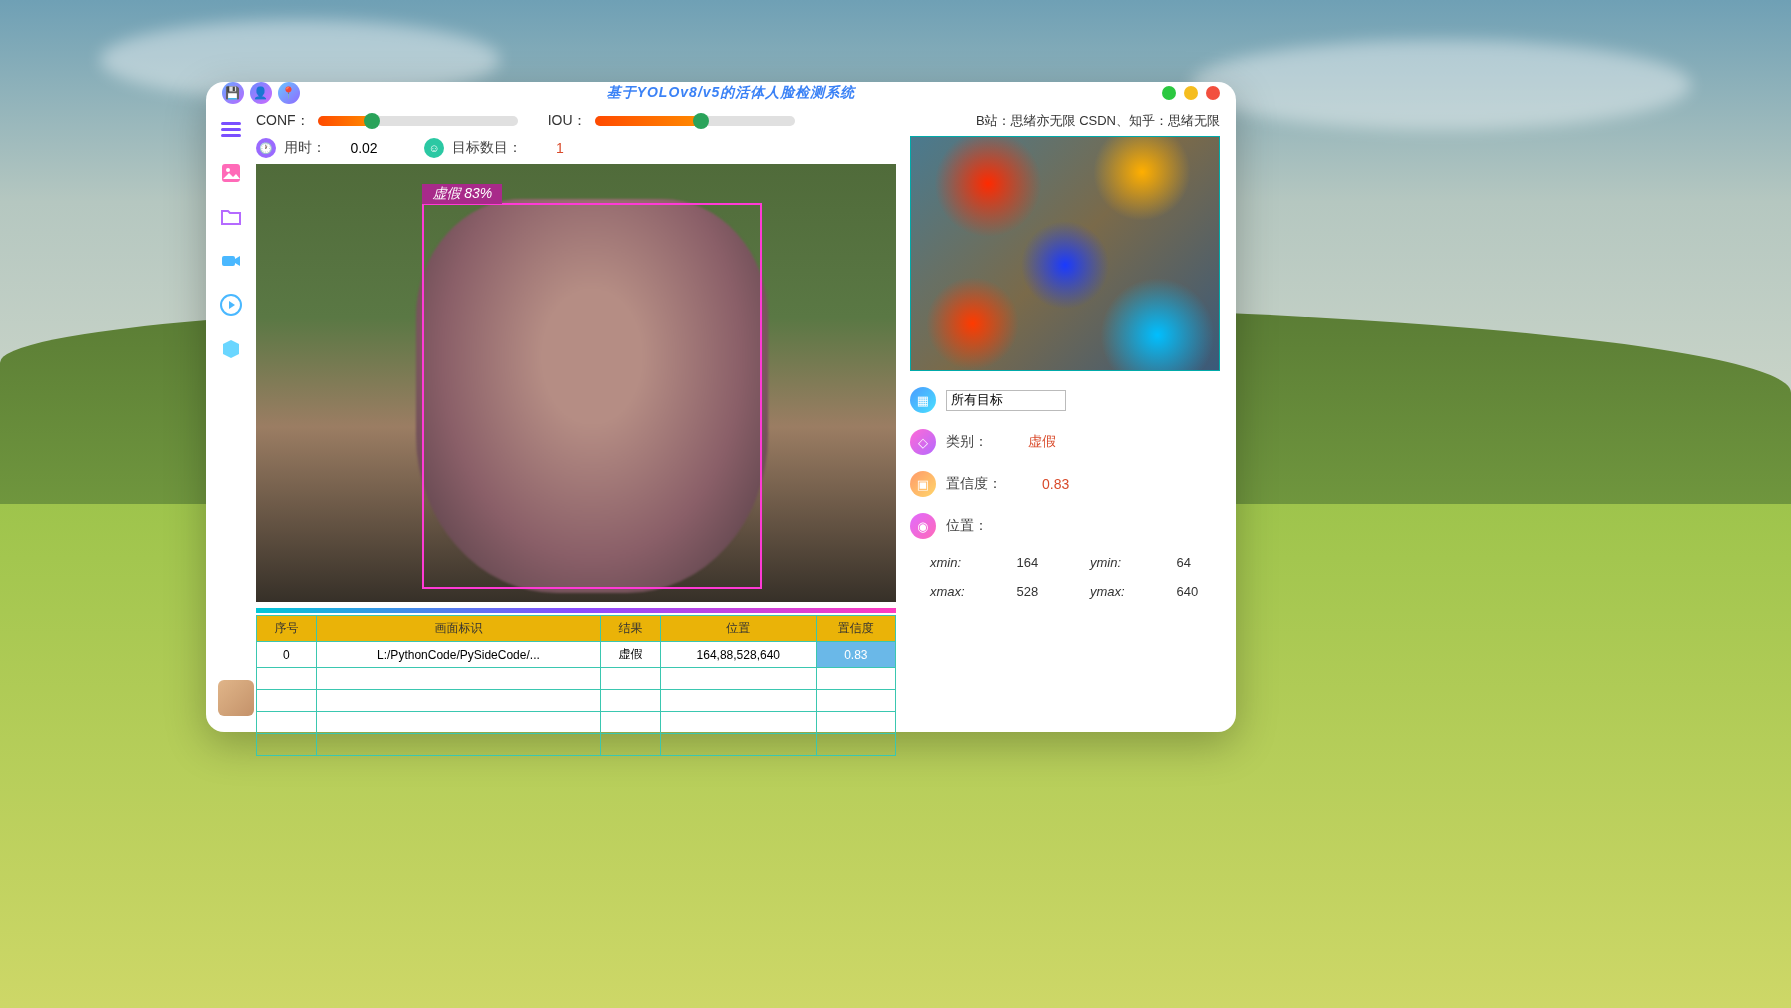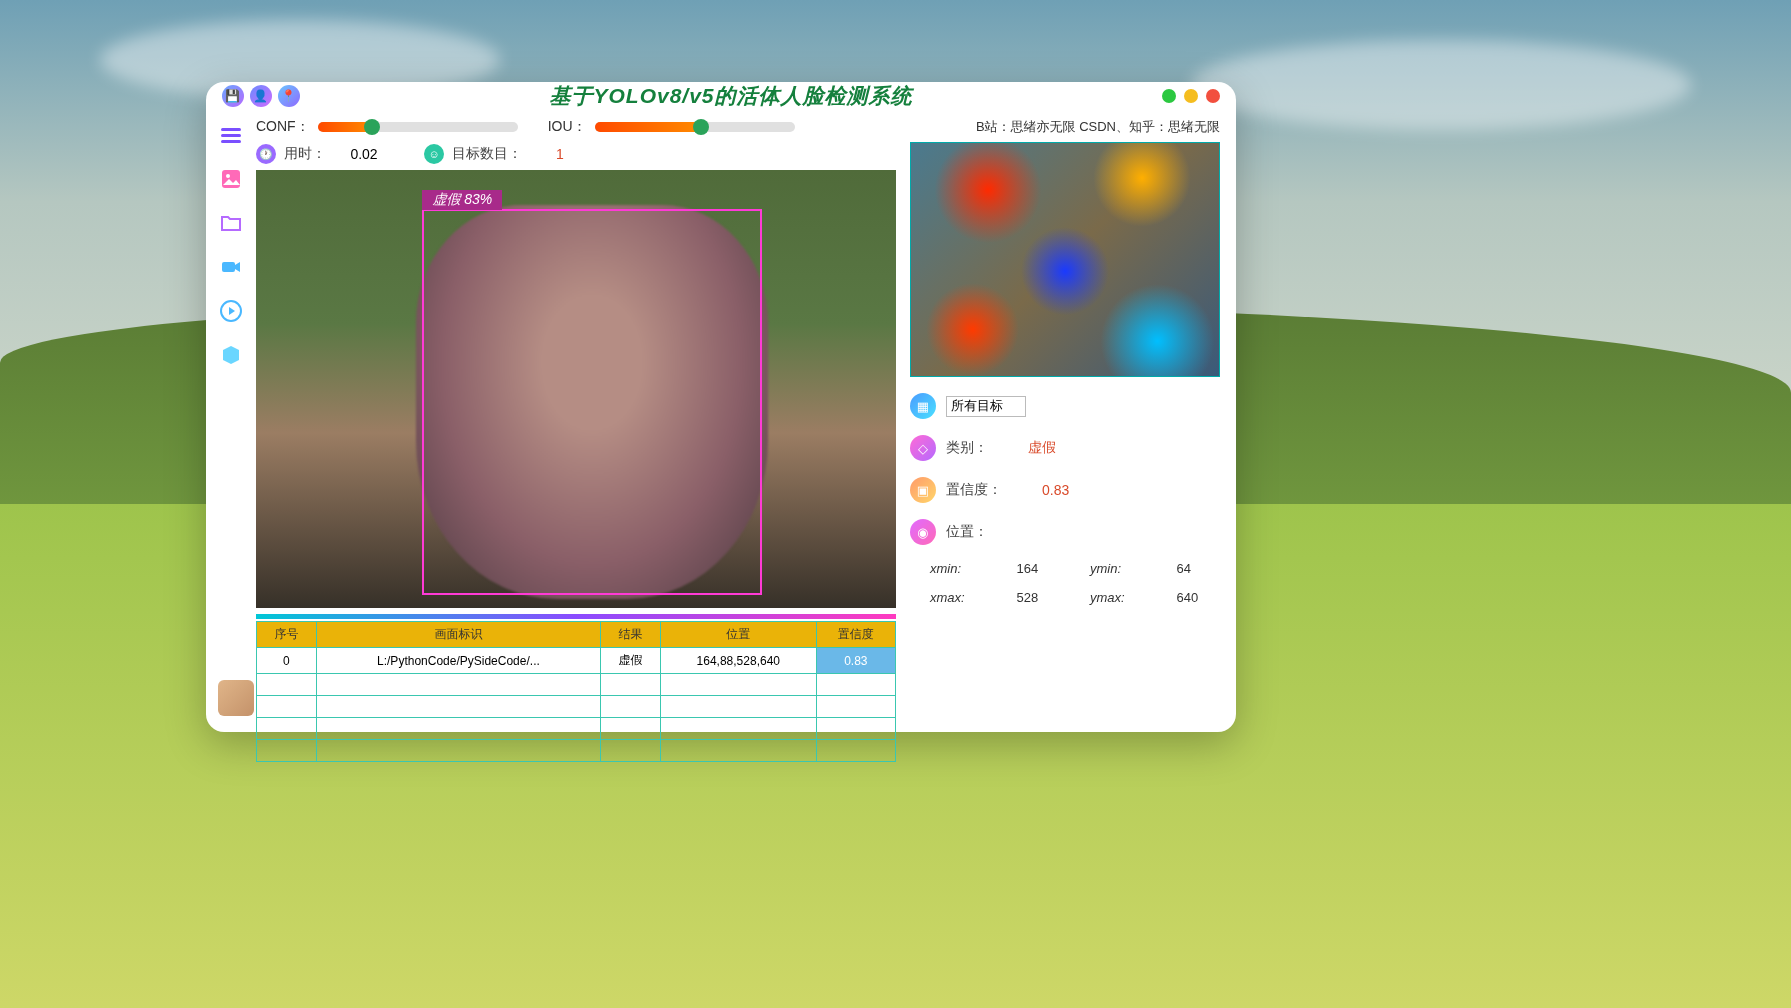--- a/index.html
+++ b/index.html
@@ -24,21 +24,21 @@
   position: absolute; left: 206px; top: 82px; width: 1030px; height: 650px;
   background: #fff; border-radius: 18px; box-shadow: 0 12px 40px rgba(0,0,0,0.25);
   display: flex; flex-direction: column;
 }
 .titlebar { height: 38px; display: flex; align-items: center; padding: 0 16px; }
 .tb-left { display: flex; gap: 6px; }
 .tb-ico { width: 22px; height: 22px; border-radius: 50%; display:flex; align-items:center; justify-content:center; color:#fff; font-size:12px;}
 .tb-ico.db{ background: linear-gradient(135deg,#6aa6ff,#b56aff);}
 .tb-ico.us{ background: linear-gradient(135deg,#6a8bff,#cf6aff);}
 .tb-ico.pn{ background: linear-gradient(135deg,#6ac5ff,#8f6aff);}
-.title { flex:1; text-align:center; font-weight:bold; font-size:21px; color:#15803d; font-style:italic; letter-spacing:1px;}
+.title { flex:1; text-align:center; font-weight:bold; font-size:14px; color:#3b82f6; font-style:italic; letter-spacing:1px;}
 .traffic { display:flex; gap:8px;}
 .dot{ width:14px; height:14px; border-radius:50%;}
 .dot.g{background:#2bc840;} .dot.y{background:#f5bd1f;} .dot.r{background:#f24f3e;}
 
 .body { flex:1; display:flex; }
 .sidebar { width:50px; display:flex; flex-direction:column; align-items:center; padding-top:10px; gap:14px;}
 .sbtn{ width:30px; height:30px; display:flex; align-items:center; justify-content:center; border-radius:8px; cursor:pointer;}
 .hamburger span{display:block;width:20px;height:3px;background:#7a4fff;margin:3px 0;border-radius:2px;}
 .sbtn svg{width:24px;height:24px;}
 .avatar-small{ position:absolute; left:218px; top:680px; width:36px; height:36px; background:linear-gradient(135deg,#e0b589,#c4926a); border-radius:6px;}
@@ -85,21 +85,21 @@
    radial-gradient(circle at 80% 85%, #00bfff 0%, rgba(0,191,255,0) 18%),
    linear-gradient(135deg,#4a7a8f,#7a6a4a,#3a5a7a);}
 .panel-row{ display:flex; align-items:center; gap:10px; margin-top:16px; font-size:14px;}
 .panel-ico{ width:26px; height:26px; border-radius:50%; display:flex; align-items:center; justify-content:center; background:#4ab8ff; color:#fff; font-size:13px;}
 .panel-ico.b{background:linear-gradient(135deg,#4a9bff,#4ae0ff);}
 .panel-ico.c{background:linear-gradient(135deg,#ff6ad6,#b56aff);}
 .panel-ico.p{background:linear-gradient(135deg,#ff9a6a,#ffd66a);}
 .panel-ico.l{background:linear-gradient(135deg,#e06aff,#ff6ab8);}
 .panel-lbl{ color:#444; flex-shrink:0;}
 .panel-val{ color:#d94a2a; margin-left:30px;}
-.tgt-input{ width:80px; font-size:13px; padding:2px 4px; border:1px solid #bbb;}
+.tgt-input{ width:120px; font-size:13px; padding:2px 4px; border:1px solid #bbb;}
 .coord-grid{ display:grid; grid-template-columns: auto auto auto auto; gap:14px 30px; margin-top:16px; margin-left:20px;}
 .coord-grid .k{ font-style:italic; color:#333; font-size:13px;}
 .coord-grid .v{ font-size:13px; color:#333;}
 </style>
 </head>
 <body>
 
 <div class="desktop-bg">
   <div class="sky"></div>
   <div class="cloud c1"></div>

